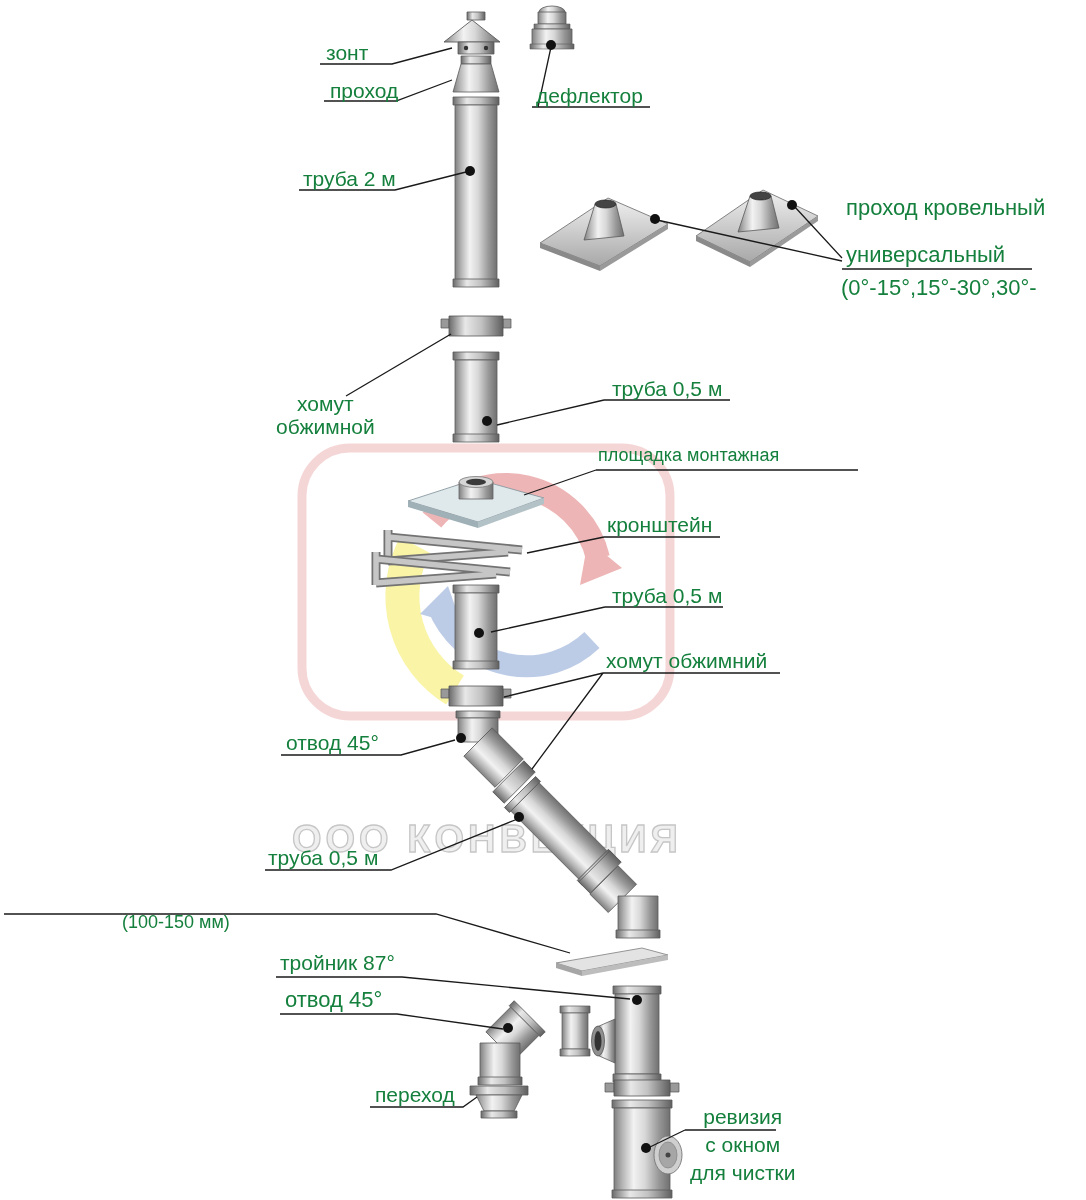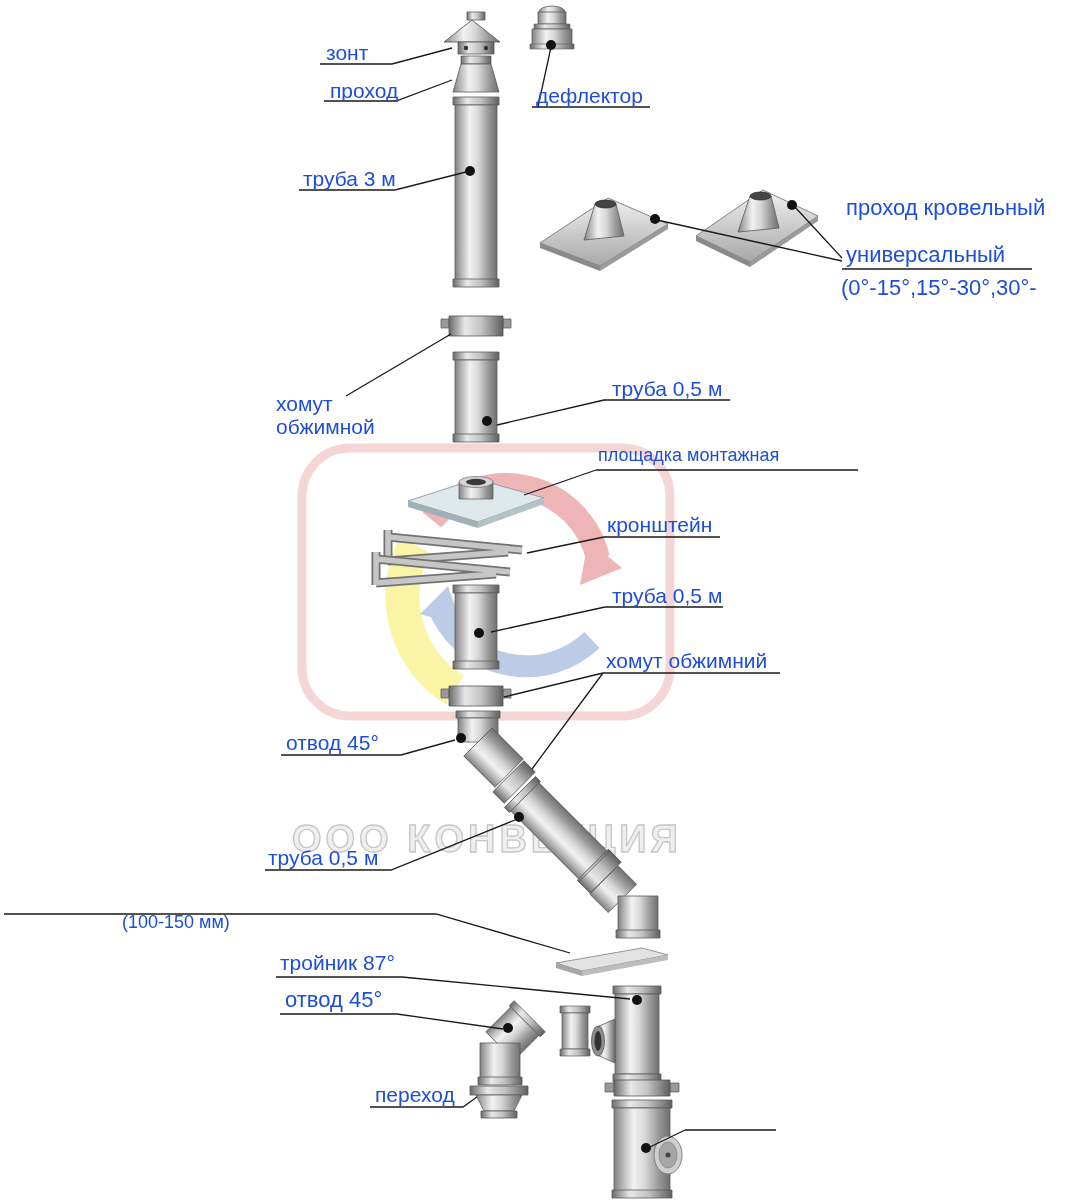--- a/index.html
+++ b/index.html
@@ -8,25 +8,25 @@
     font-family:"Liberation Sans",sans-serif;overflow:hidden;
   }
   .wm-text{
     position:absolute;left:292px;top:818px;
     font-size:38px;font-weight:bold;letter-spacing:4px;
     color:#efefef;-webkit-text-stroke:1.3px #c6c6c6;
     white-space:nowrap;user-select:none;
   }
   svg.diagram{position:absolute;left:0;top:0;}
   .lbl{
-    position:absolute;font-size:21px;color:#1d4ed8;white-space:nowrap;line-height:23px;
+    position:absolute;font-size:21px;color:#15803d;white-space:nowrap;line-height:23px;
   }
   .lbl.lg{font-size:18px;}
   .lbl.md{font-size:22px;}
-  .multi div{white-space:nowrap;}
+  .multi div{white-space:nowrap;text-align:center;}
 </style>
 </head>
 <body>
 
 <div class="stage">
 
   <div class="wm-text">ООО КОНВЕКЦИЯ</div>
 
   <svg class="diagram" width="1086" height="1200" viewBox="0 0 1086 1200">
     <defs>
@@ -257,21 +257,21 @@
       <circle cx="519" cy="817" r="5"></circle>
       <circle cx="637" cy="1000" r="5"></circle>
       <circle cx="508" cy="1028" r="5"></circle>
       <circle cx="646" cy="1148" r="5"></circle>
     </g>
   </svg>
 
   <div class="lbl" style="left:326px;top:41px">зонт</div>
   <div class="lbl" style="left:330px;top:79px">проход</div>
   <div class="lbl" style="left:536px;top:84px">дефлектор</div>
-  <div class="lbl" style="left:303px;top:167px">труба 3 м</div>
+  <div class="lbl" style="left:303px;top:167px">труба 2 м</div>
 
   <div class="lbl md" style="left:846px;top:196px">проход кровельный</div>
   <div class="lbl md" style="left:846px;top:243px">универсальный</div>
   <div class="lbl md" style="left:841px;top:276px">(0°-15°,15°-30°,30°-</div>
 
   <div class="lbl multi" style="left:276px;top:392px">
     <div>хомут</div>
     <div>обжимной</div>
   </div>
 
@@ -282,14 +282,19 @@
   <div class="lbl" style="left:606px;top:649px">хомут обжимний</div>
   <div class="lbl" style="left:286px;top:731px">отвод 45°</div>
   <div class="lbl" style="left:268px;top:846px">труба 0,5 м</div>
 
   <div class="lbl lg" style="left:122px;top:911px">(100-150 мм)</div>
 
   <div class="lbl" style="left:280px;top:951px">тройник 87°</div>
   <div class="lbl md" style="left:285px;top:988px">отвод 45°</div>
   <div class="lbl" style="left:375px;top:1083px">переход</div>
 
+  <div class="lbl multi" style="left:690px;top:1103px;line-height:28px">
+    <div>ревизия</div>
+    <div>с окном</div>
+    <div>для чистки</div>
+  </div>
 
 </div>
 
 </body></html>

